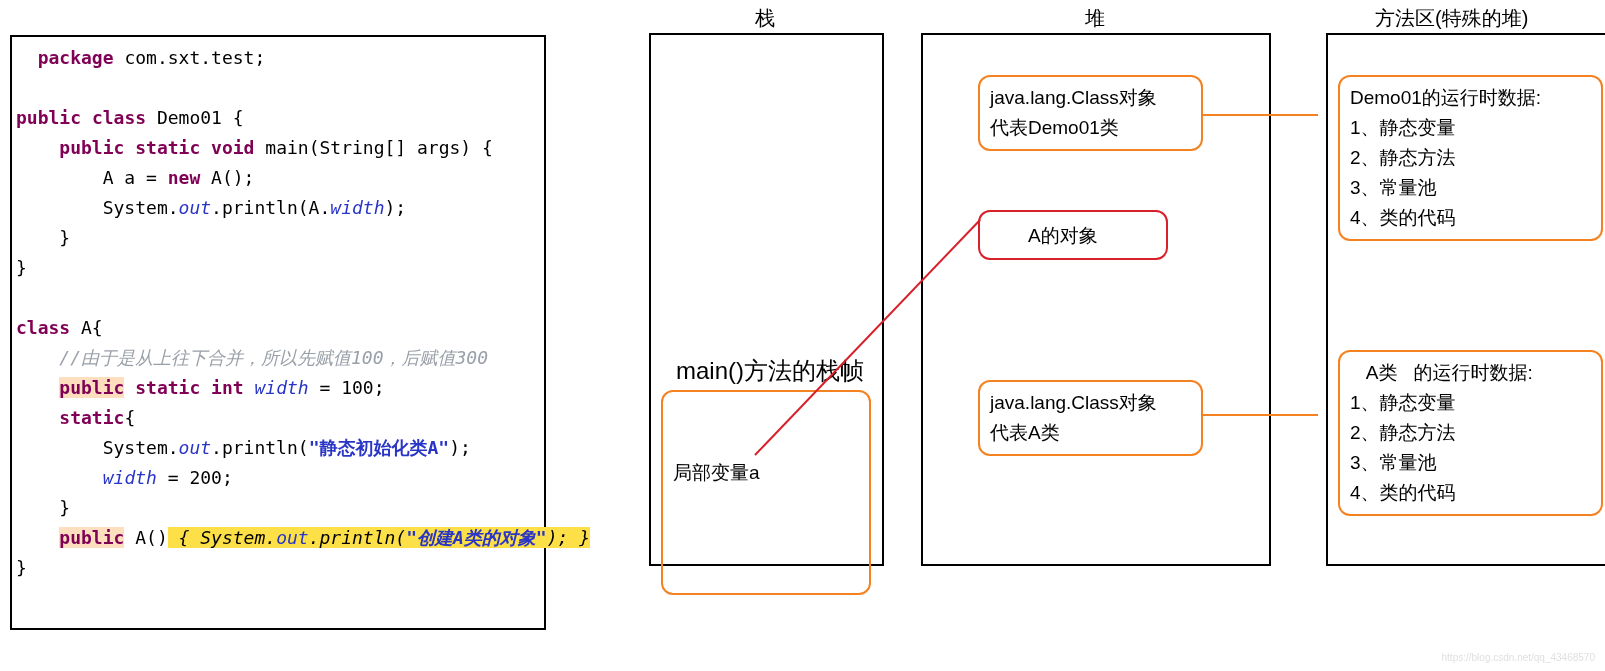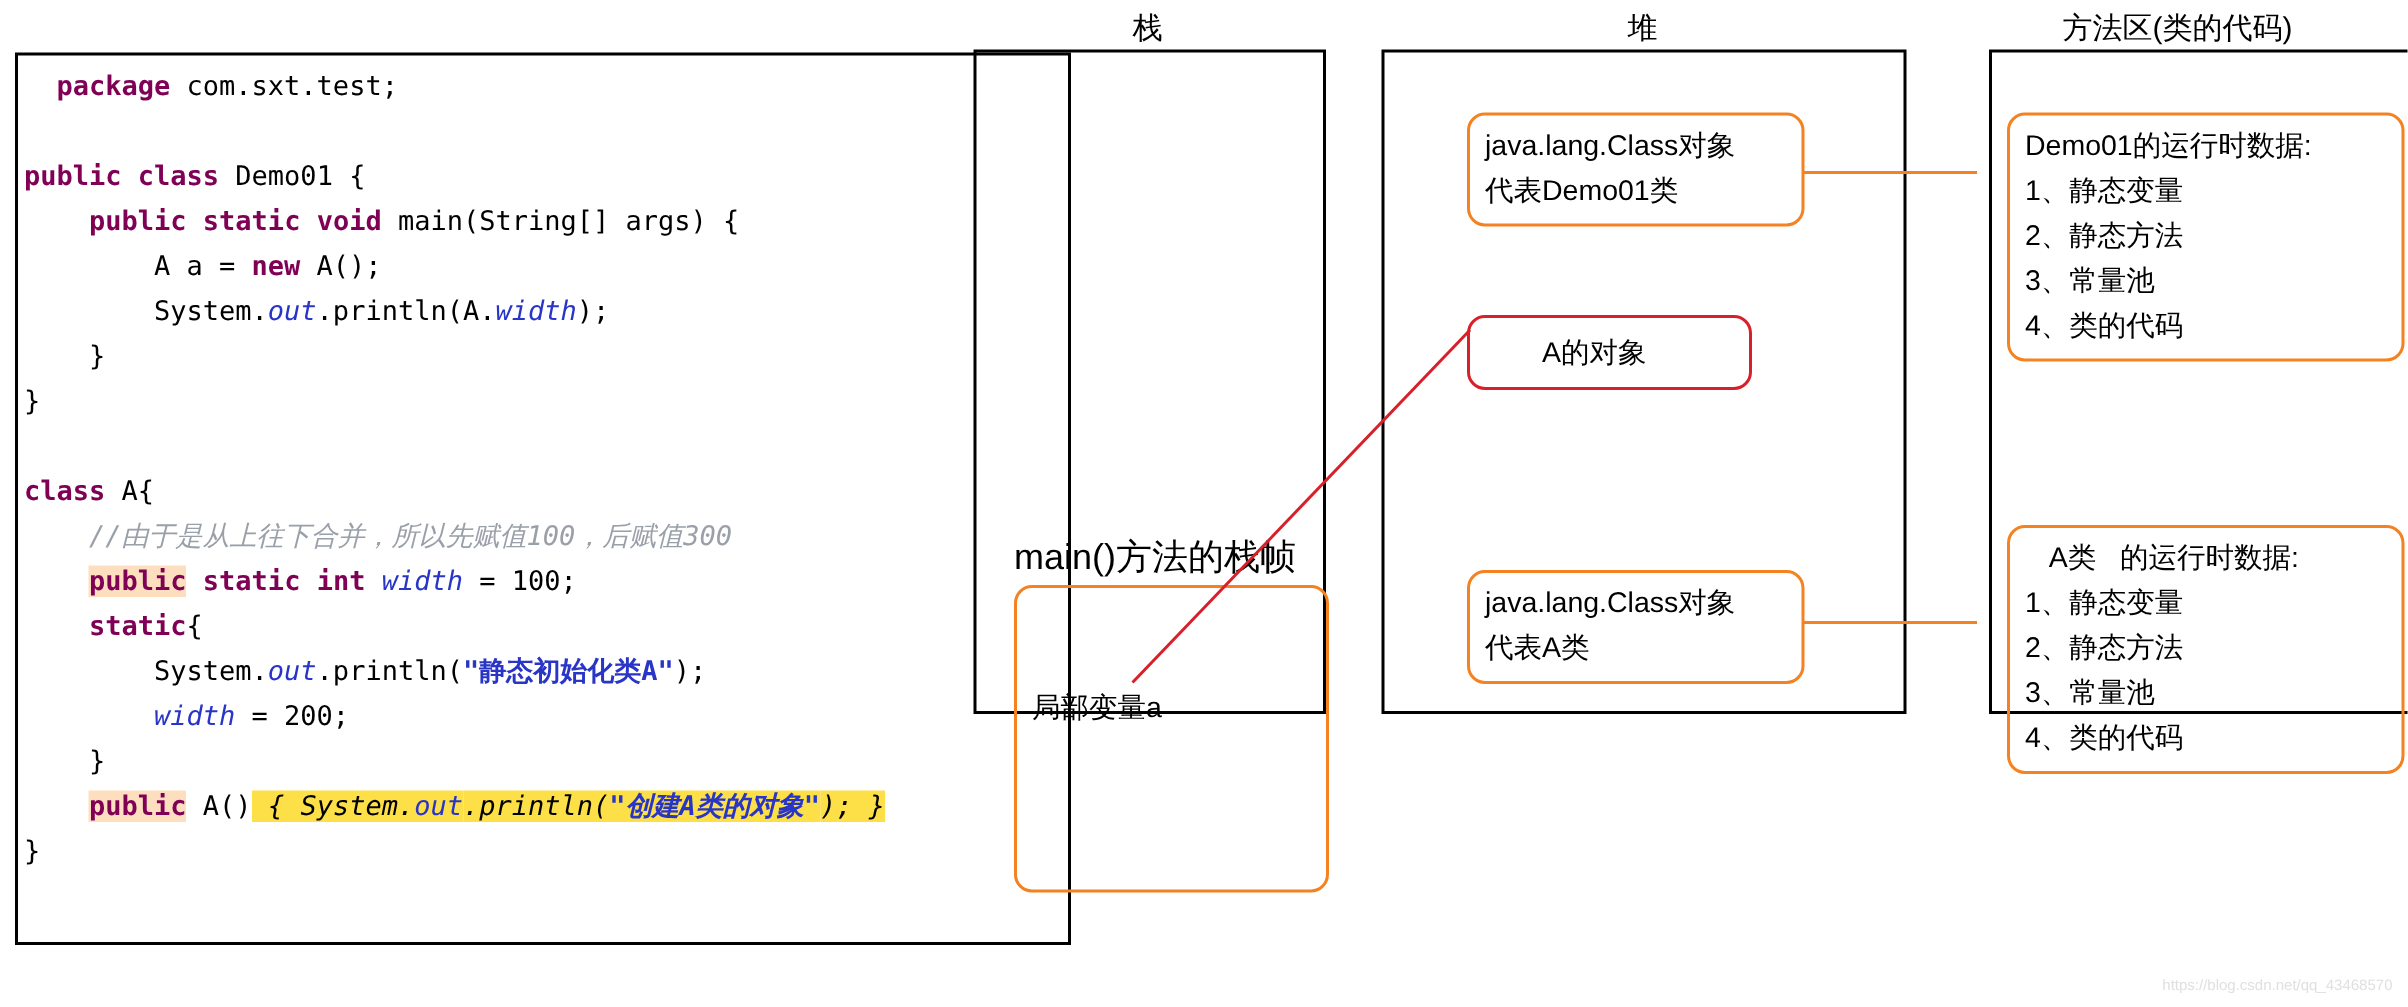--- a/index.html
+++ b/index.html
@@ -1,26 +1,26 @@
 <!DOCTYPE html>
 <html><head>
 <meta charset="utf-8">
 <style>
 * { margin:0; padding:0; box-sizing:border-box; }
 body { font-family: Arial, "Microsoft YaHei", sans-serif; background:#fff; width:1605px; height:671px; position:relative; }
-.code-box { position:absolute; left:10px; top:35px; width:704px; height:595px; border:2px solid #000; background:#fff; }
+.code-box { position:absolute; left:10px; top:35px; width:536px; height:595px; border:2px solid #000; background:#fff; }
 .code-inner { padding:6px 4px; font-family:Consolas,monospace; font-size:18px; line-height:30px; white-space:pre; color:#000; }
 .kw { color:#7f0055; font-weight:bold; }
 .hl { background:#fddfbf; }
 .cm { color:#9aa0a9; font-style:italic; }
 .it { color:#2935c7; font-style:italic; }
 .str { color:#2935c7; font-weight:bold; }
 .bg { background:#fde047;font-style:italic; }
 .hdr { position:absolute; top:5px; font-size:20px; text-align:center; }
-.col { position:absolute; top:33px; height:443px; border:2px solid #000; }
+.col { position:absolute; top:33px; height:533px; border:2px solid #000; }
 #stack { left:649px; width:235px; }
 #heap { left:921px; width:350px; }
 #method { left:1326px; width:287px; }
 .box { position:absolute; border:2px solid #f58220; border-radius:12px; padding:6px 10px; font-size:19px; line-height:30px; }
 .red { border-color:#d8202a;padding-left:48px; }
 .lbl { position:absolute; font-size:24px; }
 .watermark { position:absolute; right:10px; bottom:8px; color:#e0e0e0; font-size:10px; }
 svg.overlay { position:absolute; left:0; top:0; width:1605px; height:671px; pointer-events:none; }
 </style>
 </head>
@@ -42,25 +42,25 @@
     <span class="kw">static</span><span>{</span>
         System.<span class="it">out</span><span>.println(</span><span class="str">"静态初始化类A"</span><span>);</span>
         <span class="it">width</span><span> = 200;</span>
     }
     <span class="kw hl">public</span><span> A()</span><span class="bg"> { System.</span><span class="it bg">out</span><span class="bg">.println(</span><span class="str bg">"创建A类的对象"</span><span class="bg">); }</span>
 <span>}</span></div>
 </div>
 
 <div class="hdr" style="left:755px">栈</div>
 <div class="hdr" style="left:1085px">堆</div>
-<div class="hdr" style="left:1375px">方法区(类的代码)</div>
+<div class="hdr" style="left:1375px">方法区(特殊的堆)</div>
 
 <div id="stack" class="col">
   <div class="lbl" style="left:25px; top:320px">main()方法的栈帧</div>
-  <div class="box" style="left:25px; top:355px; width:210px; height:205px">
+  <div class="box" style="left:10px; top:355px; width:210px; height:205px">
     <div style="margin-top:60px">局部变量a</div>
   </div>
 </div>
 
 <div id="heap" class="col">
   <div class="box" style="left:55px; top:40px; width:225px">
     <div>java.lang.Class对象</div>
     <div>代表Demo01类</div>
   </div>
   <div class="box red" style="left:55px; top:175px; width:190px; height:50px; padding-top:9px">

